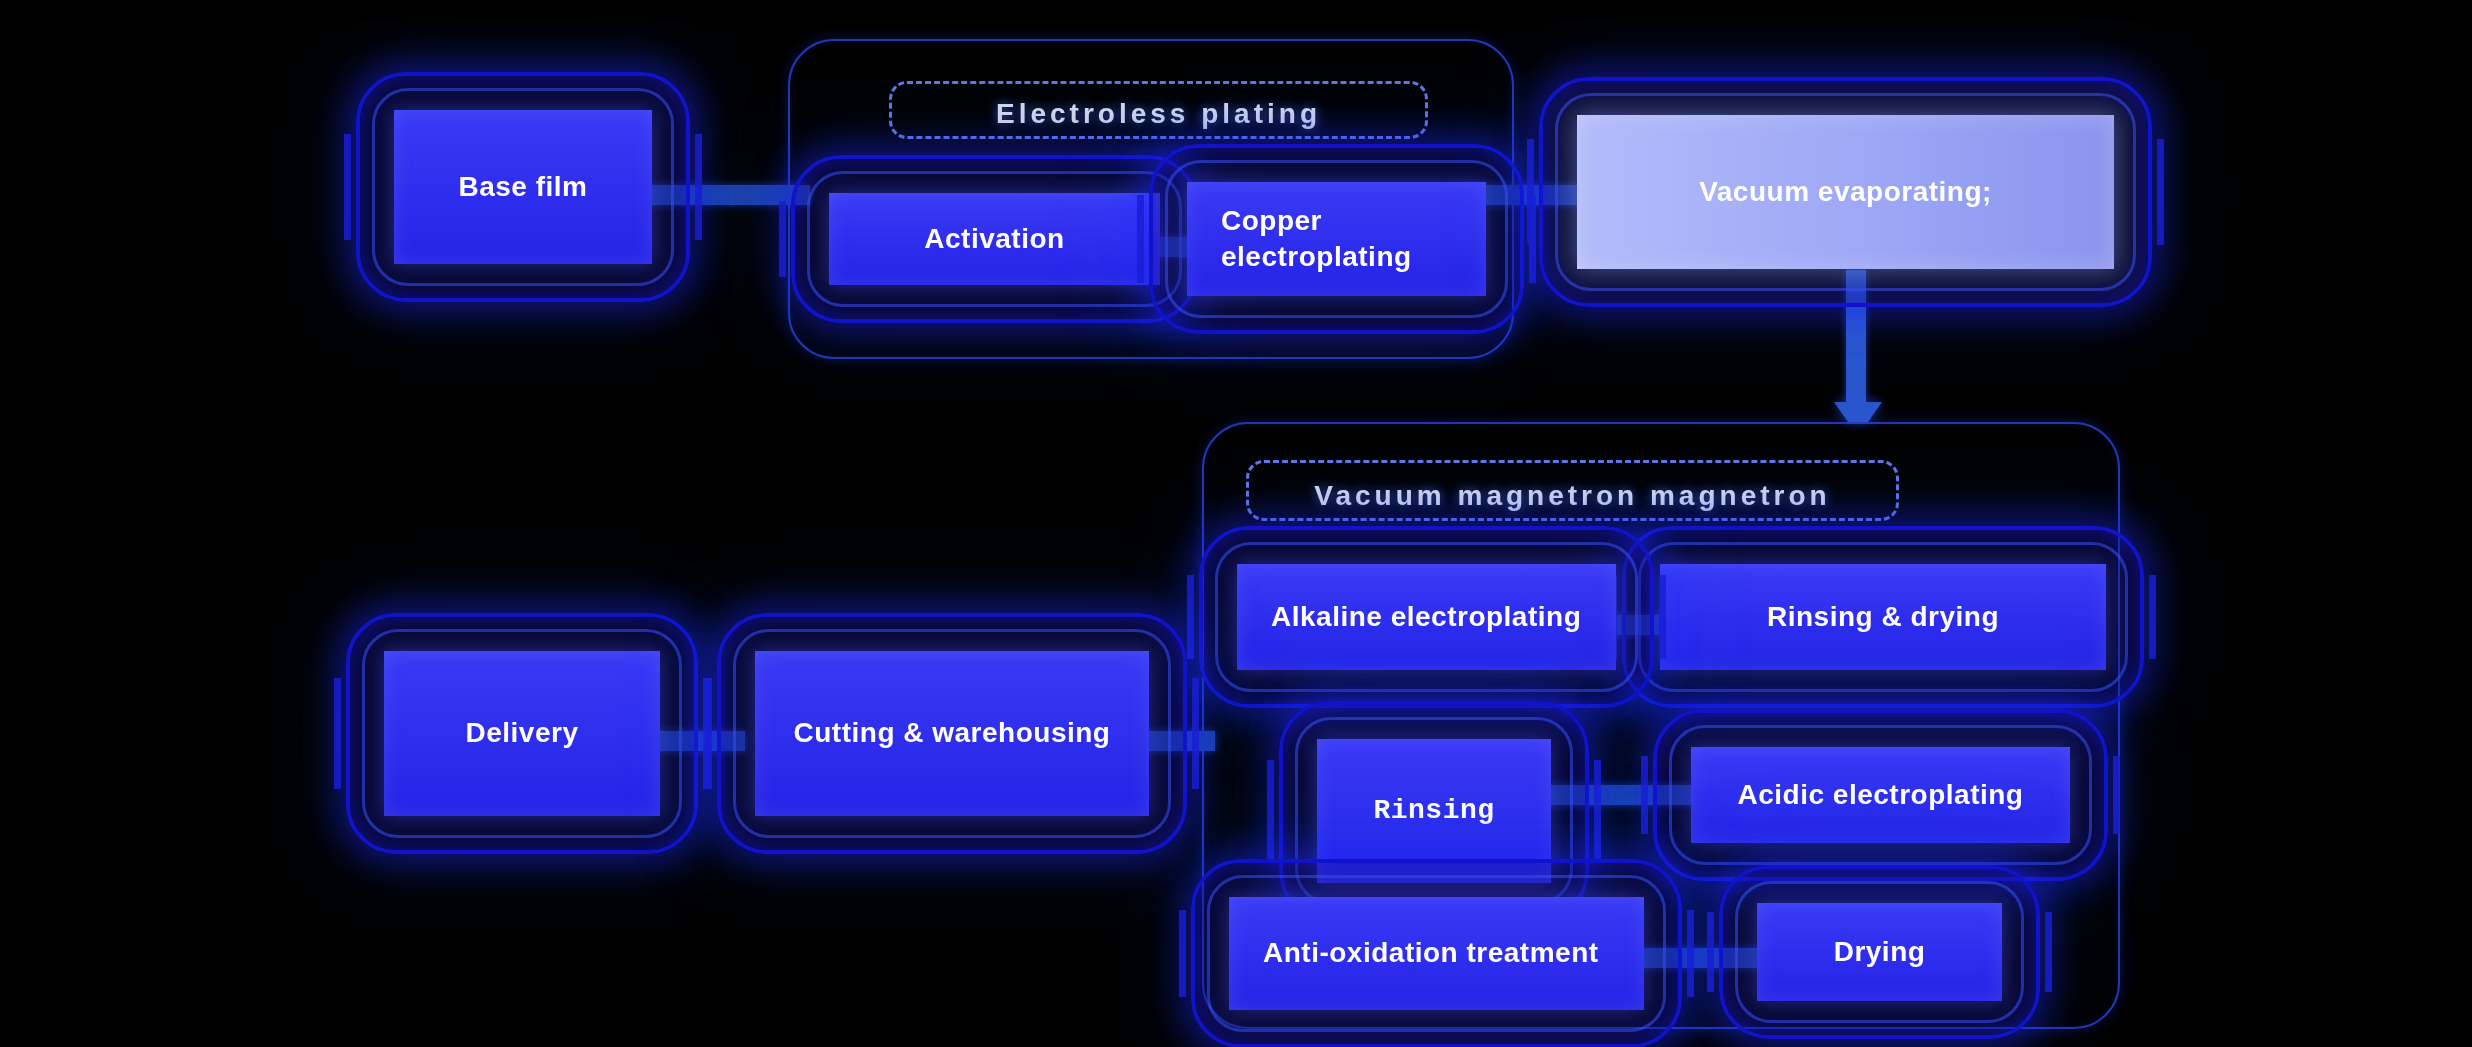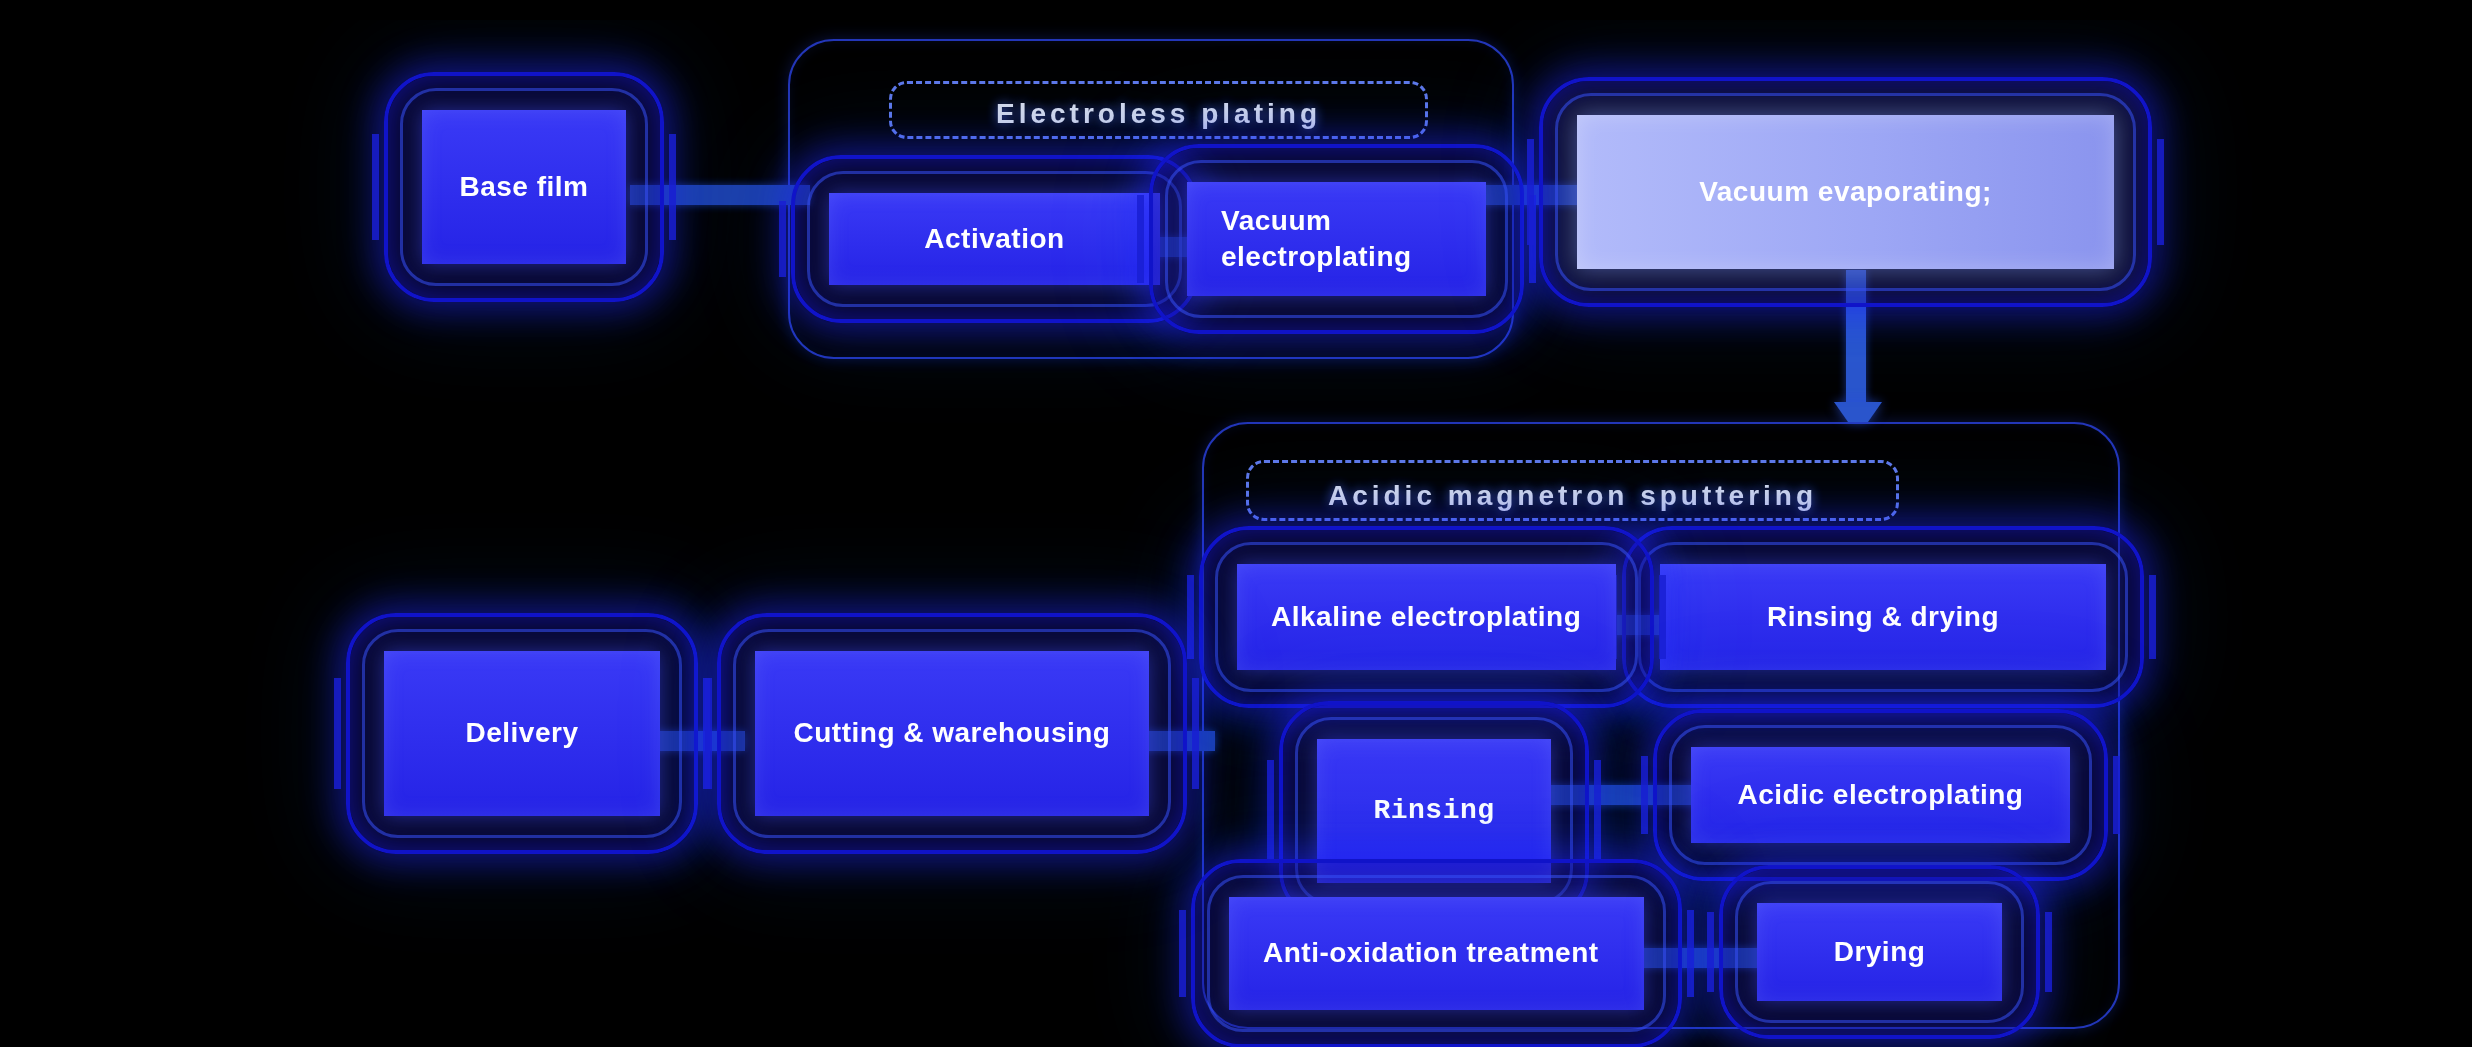--- a/index.html
+++ b/index.html
@@ -71,49 +71,49 @@
 
 <div class="canvas">
 
   <div class="group" style="left:768px; top:19px; width:726px; height:320px;"></div>
   <div class="group" style="left:1182px; top:402px; width:918px; height:607px;"></div>
 
   <div class="dash" style="left:869px; top:61px; width:539px; height:58px;">
     <span class="glabel">Electroless plating</span>
   </div>
   <div class="dash" style="left:1226px; top:440px; width:653px; height:61px;">
-    <span class="glabel">Acidic magnetron sputtering</span>
+    <span class="glabel">Vacuum magnetron magnetron</span>
   </div>
 
   <div class="hline" style="left:610px; top:165px; width:180px;"></div>
   <div class="hline" style="left:1090px; top:217px; width:100px;"></div>
   <div class="hline" style="left:1440px; top:165px; width:140px;"></div>
   <div class="vline" style="left:1826px; top:250px; height:134px;"></div>
   <div class="arrowhead" style="left:1814px; top:382px;"></div>
   <div class="hline" style="left:1580px; top:595px; width:80px;"></div>
   <div class="hline" style="left:1520px; top:765px; width:160px;"></div>
   <div class="hline" style="left:1610px; top:928px; width:140px;"></div>
   <div class="hline" style="left:1085px; top:711px; width:110px;"></div>
   <div class="hline" style="left:625px; top:711px; width:100px;"></div>
 
-  <div class="node" style="left:336px; top:52px; width:280px; height:230px;margin-left:28px;">
+  <div class="node" style="left:336px; top:52px; width:334px; height:230px;">
     <div class="node-box">
         <span>Base film</span>
       </div>
   </div>
 
   <div class="node" style="left:771px; top:135px; width:407px; height:168px;">
     <div class="node-box">
         <span>Activation</span>
       </div>
   </div>
 
   <div class="node" style="left:1129px; top:124px; width:375px; height:190px;">
     <div class="node-box left">
-        <span>Vacuum electroplating</span>
+        <span>Copper electroplating</span>
       </div>
   </div>
 
   <div class="node" style="left:1519px; top:57px; width:613px; height:230px;">
     <div class="node-box light">
         <span>Vacuum evaporating;</span>
       </div>
   </div>
 
   <div class="node" style="left:1602px; top:506px; width:522px; height:182px;">

